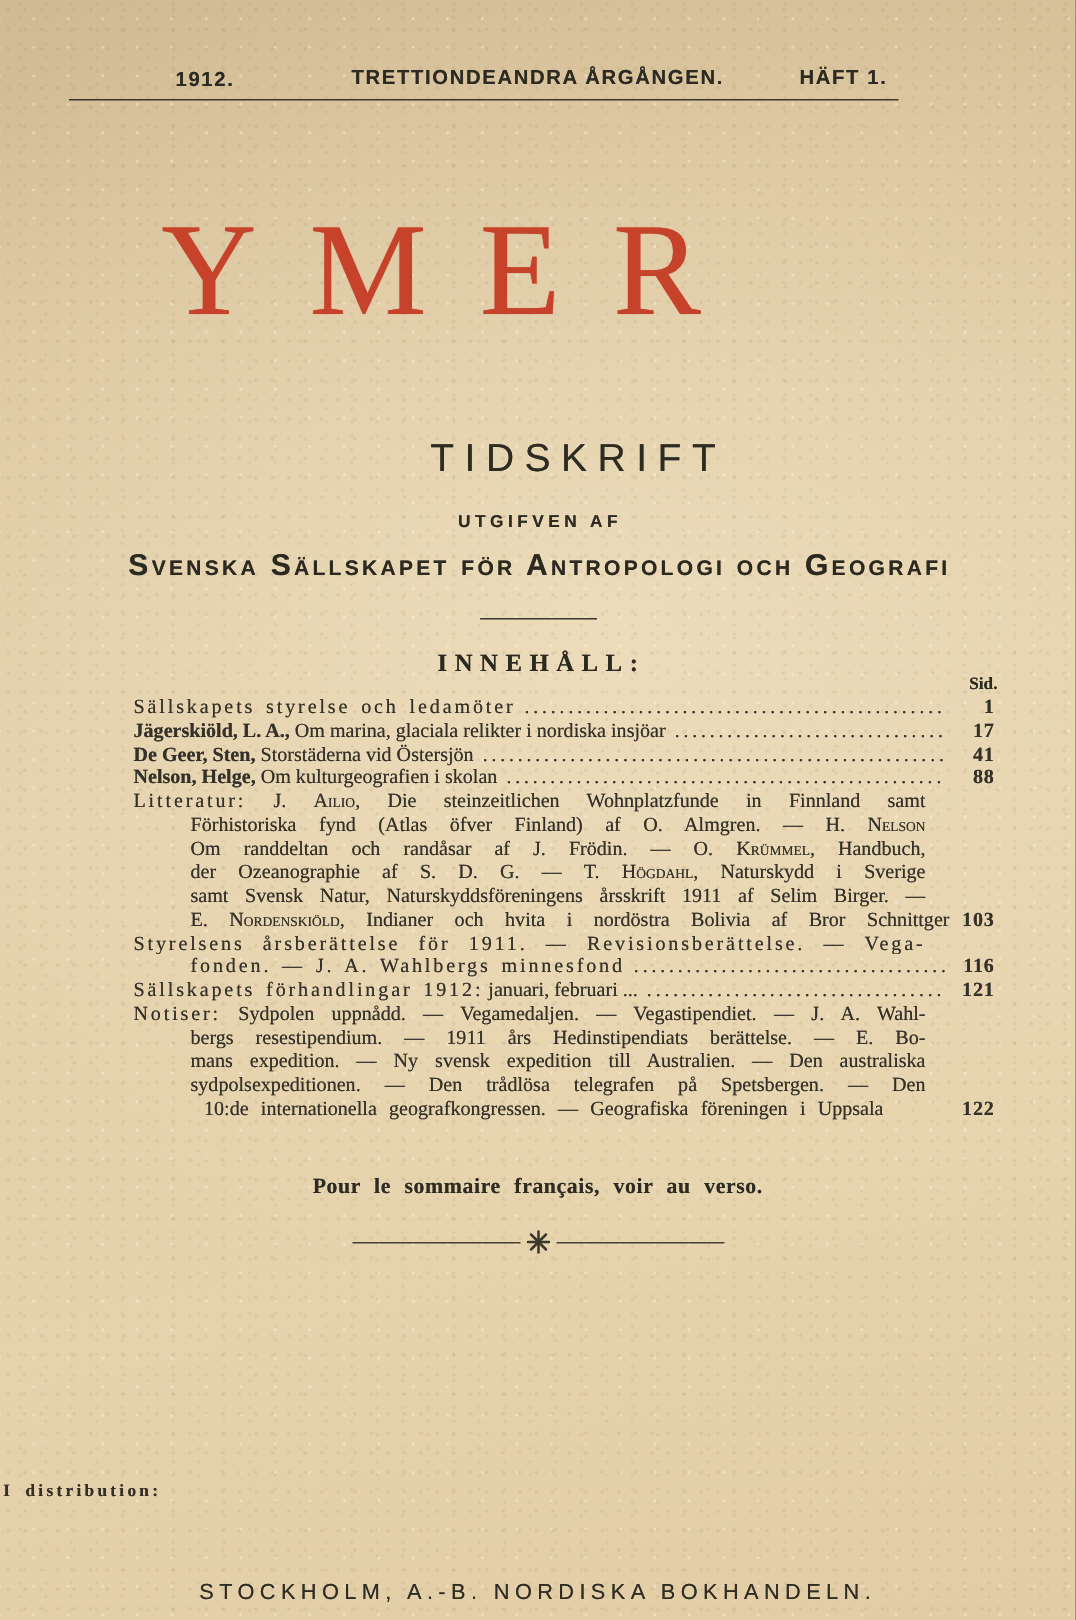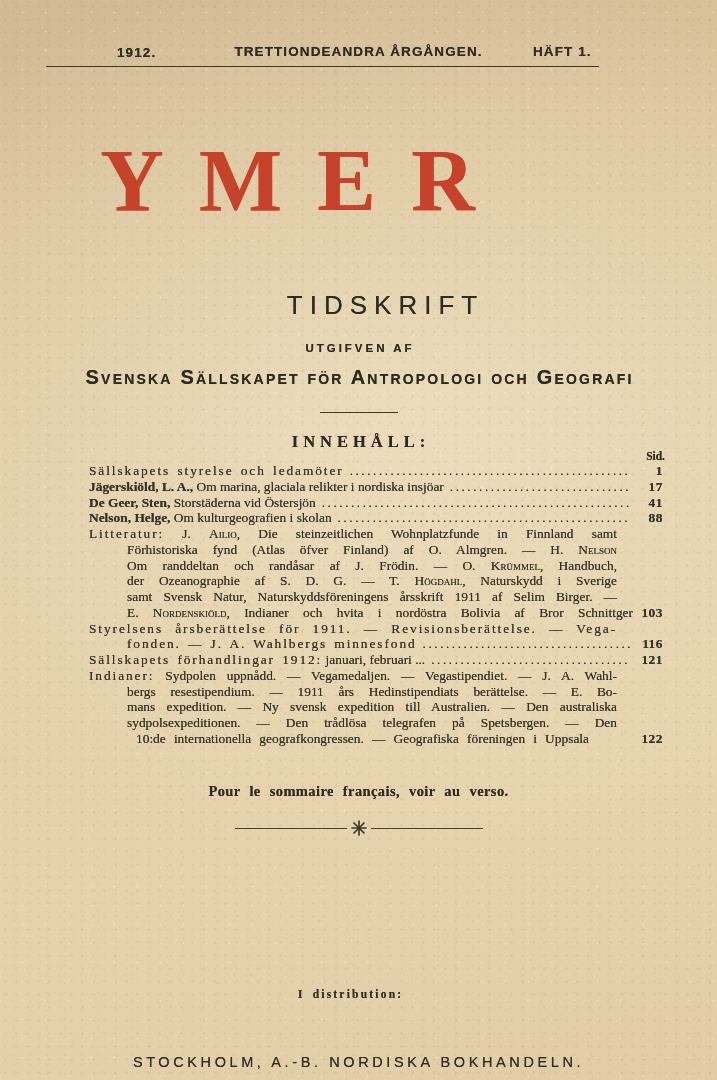--- a/index.html
+++ b/index.html
@@ -27,21 +27,21 @@
   .top-row{position:absolute;top:44px;left:0;width:717px;height:18px;
     font-family:"Liberation Sans","DejaVu Sans",sans-serif;
     font-size:13.5px;font-weight:700;letter-spacing:1.1px;color:#2c2a22;}
   .top-year{position:absolute;left:117px;top:1px;}
   .top-volume{position:absolute;left:50%;transform:translateX(-50%);}
   .top-issue{position:absolute;left:533px;}
   .top-rule{position:absolute;top:66px;left:46px;width:553px;border-top:1.6px solid #3a372d;}
 
   
   .title{position:absolute;top:124px;left:0;width:575px;text-align:center;
-    font-size:88px;line-height:1.3;font-weight:700;color:#c7422a;
+    font-size:88px;line-height:1.3;font-weight:400;color:#c7422a;
     letter-spacing:.40em;padding-left:.40em;box-sizing:border-box;
     text-shadow:0 0 .5px rgba(186,55,32,.8);}
   .subtitle{position:absolute;top:290px;left:0;width:717px;text-align:center;
     font-size:26px;font-weight:400;letter-spacing:7px;padding-left:24px;box-sizing:border-box;color:#2e2b23;margin-left:15px;}
   .published-by{position:absolute;top:342px;left:0;width:717px;text-align:center;
     font-size:11.5px;font-weight:700;letter-spacing:3px;padding-left:3px;box-sizing:border-box;color:#2e2b23;}
   .society{position:absolute;top:366px;left:0;width:717px;text-align:center;
     font-size:20px;font-weight:700;font-variant:small-caps;letter-spacing:2.2px;padding-left:2.2px;
     box-sizing:border-box;color:#2c2921;}
   .short-rule{position:absolute;top:412px;left:50%;transform:translateX(-50%);
@@ -66,21 +66,21 @@
   .pageno{flex:none;min-width:30px;text-align:right;font-weight:700;letter-spacing:.5px;}
 
   
   .french-note{position:absolute;top:783px;left:0;width:717px;text-align:center;
     font-size:14.5px;font-weight:700;word-spacing:5px;letter-spacing:.4px;color:#2e2b23;}
   .divider{position:absolute;top:820px;left:50%;transform:translateX(-50%);
     display:flex;align-items:center;gap:4px;}
   .divline{width:112px;border-top:1.3px solid #45402f;height:0;}
 
   
-  .distribution{position:absolute;top:988px;left:0;width:699px;text-align:center;
+  .distribution{position:absolute;top:988px;left:0;width:699px;text-align:left;
     font-size:11.5px;font-weight:700;letter-spacing:2.2px;word-spacing:3px;padding-left:2.2px;
     box-sizing:border-box;color:#332f27;}
   .distributor{position:absolute;top:1011px;left:0;width:717px;text-align:center;
     font-size:14.5px;font-weight:400;letter-spacing:3.6px;padding-left:0;box-sizing:border-box;color:#2f2c24;margin-top:43px;}
 </style>
 </head>
 <body>
 
 <div class="page">
   <div class="speckle"></div>
@@ -147,21 +147,21 @@
         <span class="text"><span class="seg ls">fonden. — J. A. Wahlbergs minnesfond</span></span>
         <span class="leader"></span>
         <span class="pageno">116</span>
       </div>
       <div class="toc-line">
         <span class="text"><span class="seg ls">Sällskapets förhandlingar 1912:</span><span class="seg "> januari, februari ...</span></span>
         <span class="leader"></span>
         <span class="pageno">121</span>
       </div>
       <div class="toc-line justify nopage">
-        <span class="text"><span class="seg ls">Indianer:</span><span class="seg "> Sydpolen uppnådd. — Vegamedaljen. — Vegastipendiet. — J. A. Wahl-</span></span>
+        <span class="text"><span class="seg ls">Notiser:</span><span class="seg "> Sydpolen uppnådd. — Vegamedaljen. — Vegastipendiet. — J. A. Wahl-</span></span>
       </div>
       <div class="toc-line ind1 justify nopage">
         <span class="text"><span class="seg ">bergs resestipendium. — 1911 års Hedinstipendiats berättelse. — E. Bo-</span></span>
       </div>
       <div class="toc-line ind1 justify nopage">
         <span class="text"><span class="seg ">mans expedition. — Ny svensk expedition till Australien. — Den australiska</span></span>
       </div>
       <div class="toc-line ind1 justify nopage">
         <span class="text"><span class="seg ">sydpolsexpeditionen. — Den trådlösa telegrafen på Spetsbergen. — Den</span></span>
       </div>

